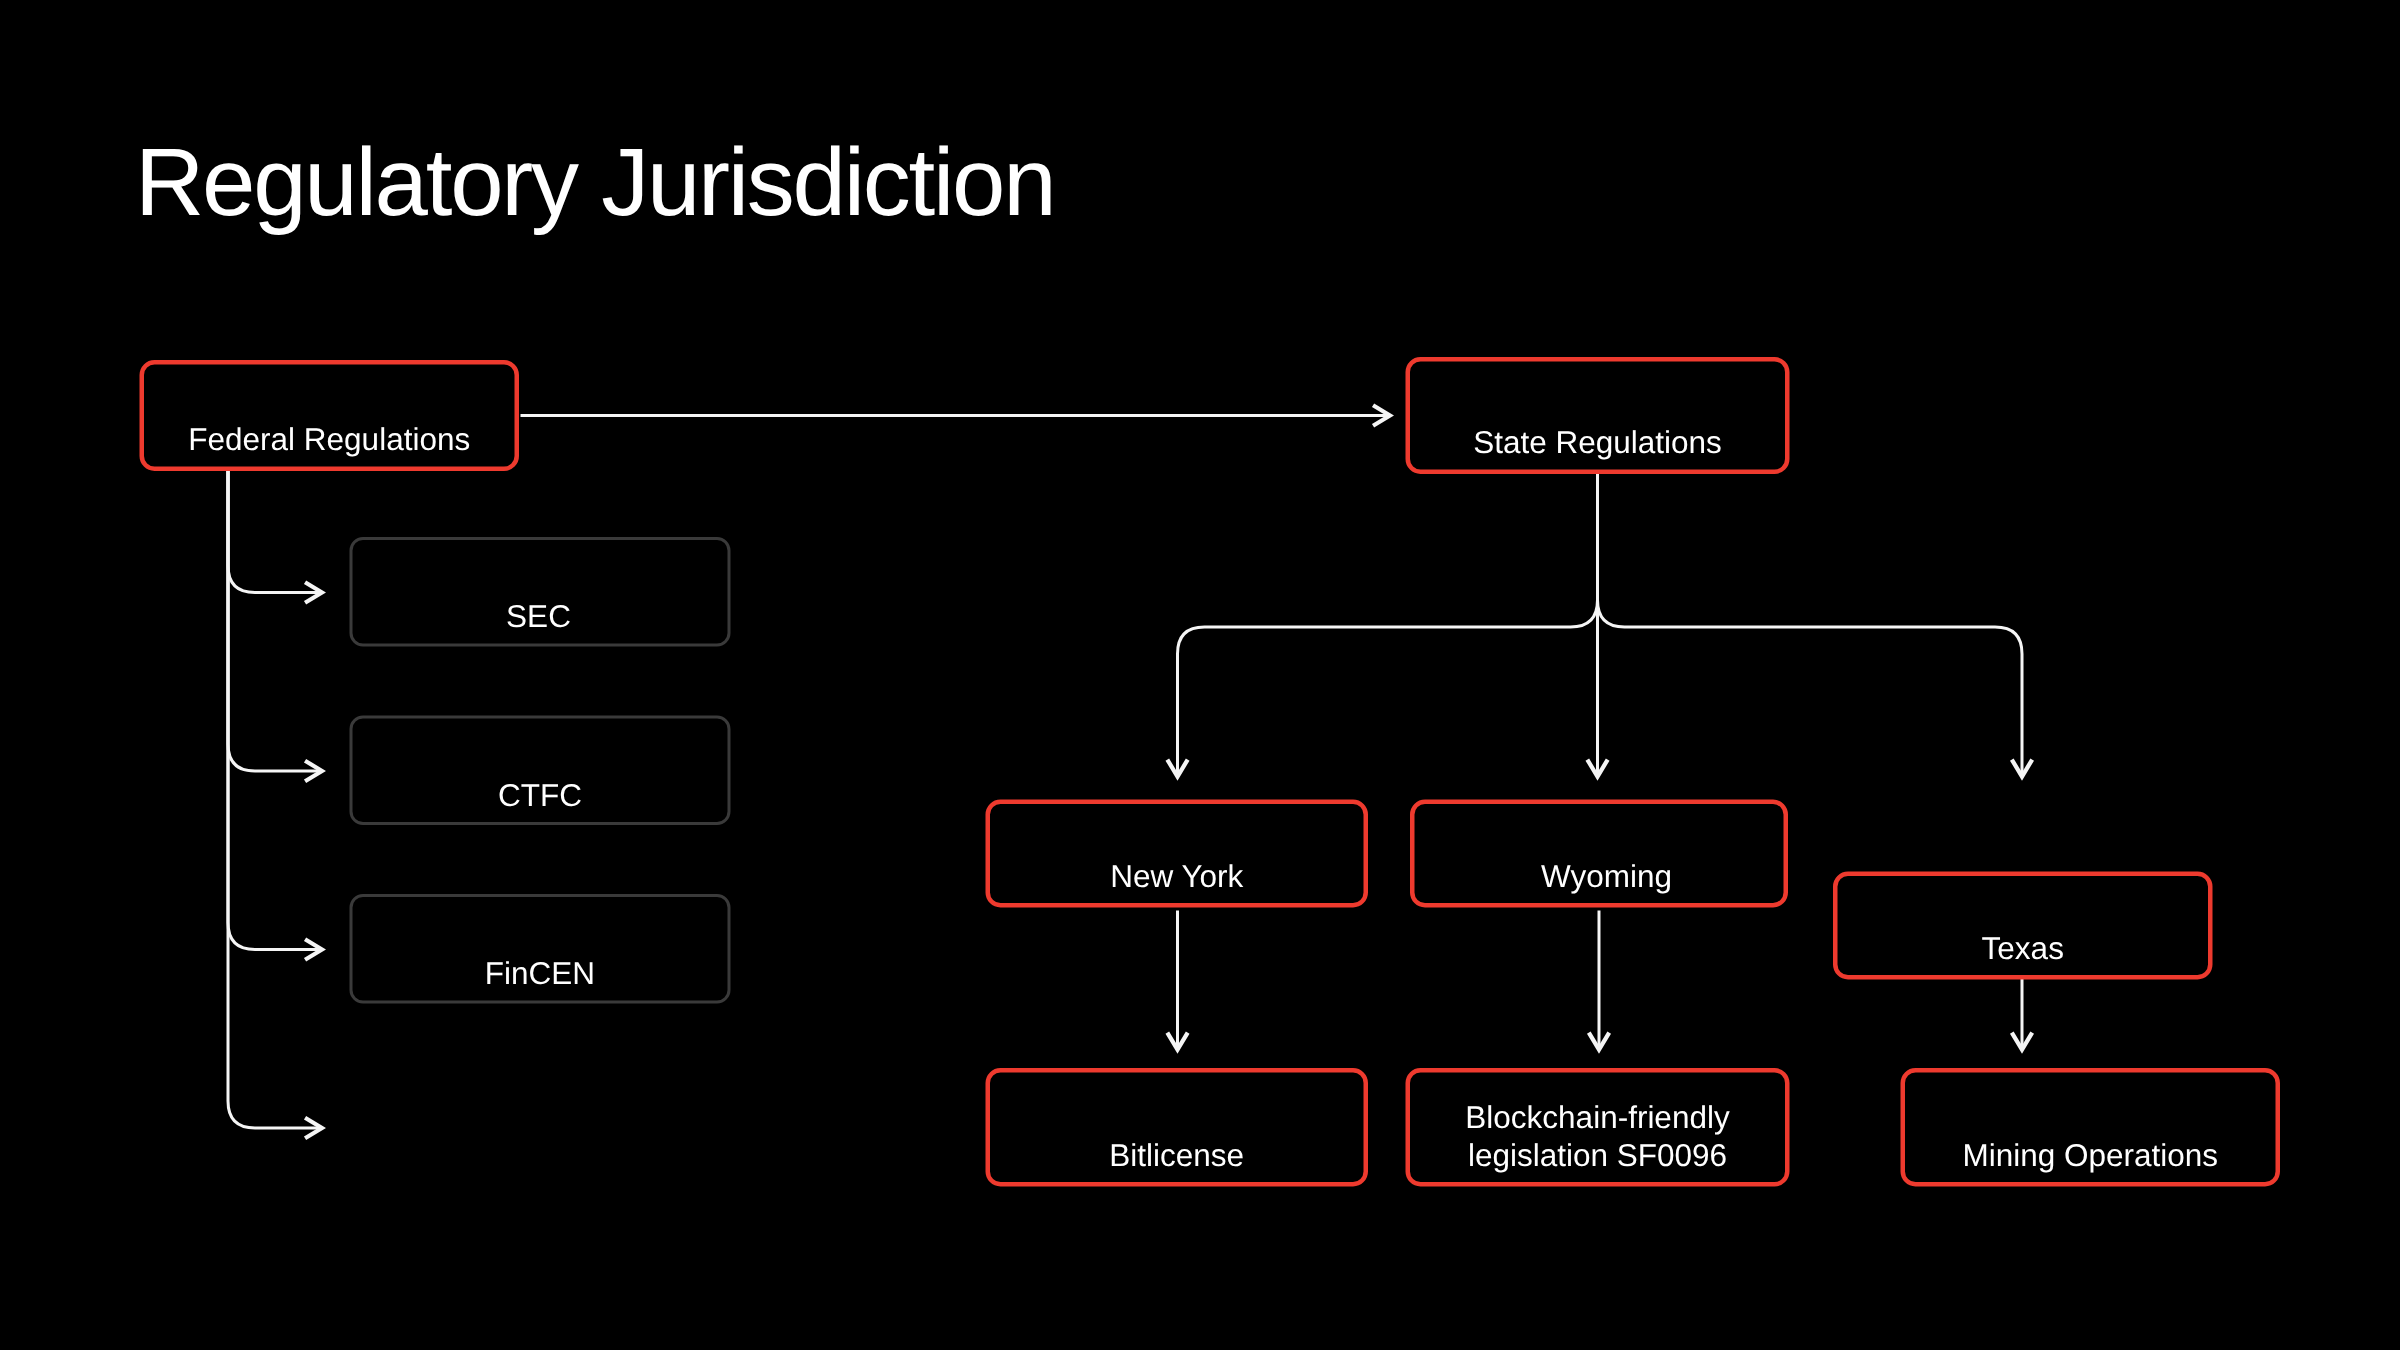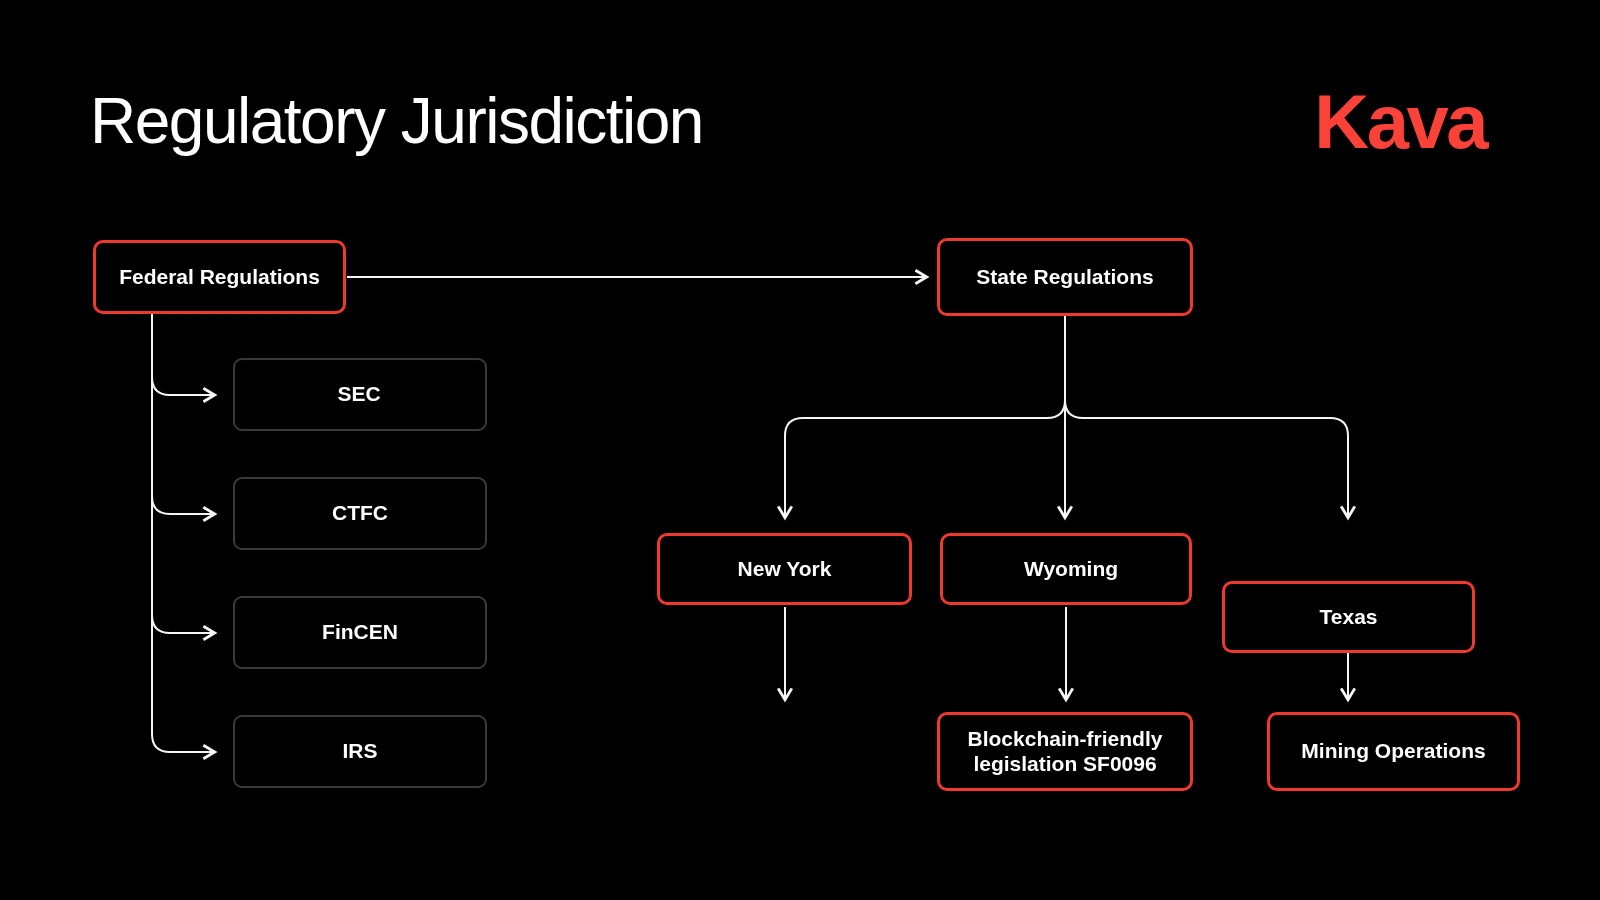--- a/index.html
+++ b/index.html
@@ -18,38 +18,37 @@
     position:absolute;left:90px;top:84px;
     font-size:64px;font-weight:normal;letter-spacing:-1.5px;
     color:var(--text-white);
   }
   .brand{
     position:absolute;right:114px;top:78px;
     font-size:76px;font-weight:bold;letter-spacing:-2.5px;
     color:var(--logo-red);
   }
   .node{
-    position:absolute;display:flex;align-items:center;justify-content:center;
-    color:var(--text-white);font-weight:bold;font-size:21px;line-height:1.18;
+    position:absolute;display:flex;align-items:flex-end;justify-content:center;
+    color:var(--text-white);font-weight:normal;font-size:21px;line-height:1.18;
     text-align:center;border-radius:10px;background:var(--background);
     padding:4px 18px;
   }
   .node.red{border:3px solid var(--accent-red);}
   .node.gray{border:2px solid var(--muted-border);border-radius:9px;}
   svg.edges{position:absolute;inset:0;pointer-events:none;}
   .edge{stroke:var(--line-white,#F5F5F5);stroke-width:2;fill:none;}
   .arrowhead-glyph{stroke:var(--line-white,#F5F5F5);fill:none;}
 </style>
 </head>
 <body>
 
 <div class="stage">
 
   <div class="page-title">Regulatory Jurisdiction</div>
-  <div class="brand">Kava</div>
 
   <svg class="edges" width="1600" height="900" viewBox="0 0 1600 900">
     <defs>
       <marker id="arrow" viewBox="0 0 12 12" refX="9.5" refY="6" markerWidth="8.5" markerHeight="8.5" orient="auto-start-reverse">
         <path class="arrowhead-glyph" d="M2 1.2 L10 6 L2 10.8" stroke-width="2"></path>
       </marker>
     </defs>
 
     <path class="edge" marker-end="url(#arrow)" d="M347 277 H926"></path>
 
@@ -76,34 +75,34 @@
 
   <div class="node gray" style="left:233px;top:358px;width:254px;height:73px;padding-left:16px;">
     <span>SEC</span>
   </div>
   <div class="node gray" style="left:233px;top:477px;width:254px;height:73px;">
     <span>CTFC</span>
   </div>
   <div class="node gray" style="left:233px;top:596px;width:254px;height:73px;">
     <span>FinCEN</span>
   </div>
-  <div class="node gray" style="left:233px;top:715px;width:254px;height:73px;">
-    <span>IRS</span>
-  </div>
 
   <div class="node red" style="left:657px;top:533px;width:255px;height:72px;">
     <span>New York</span>
   </div>
   <div class="node red" style="left:940px;top:533px;width:252px;height:72px;padding-left:28px;">
     <span>Wyoming</span>
   </div>
   <div class="node red" style="left:1222px;top:533px;width:253px;height:72px;margin-top:48px;">
     <span>Texas</span>
   </div>
 
+  <div class="node red" style="left:657px;top:712px;width:255px;height:79px;">
+    <span>Bitlicense</span>
+  </div>
   <div class="node red" style="left:937px;top:712px;width:256px;height:79px;padding:4px 15px;">
     <span>Blockchain-friendly legislation SF0096</span>
   </div>
   <div class="node red" style="left:1267px;top:712px;width:253px;height:79px;">
     <span>Mining Operations</span>
   </div>
 
 </div>
 
 </body></html>

